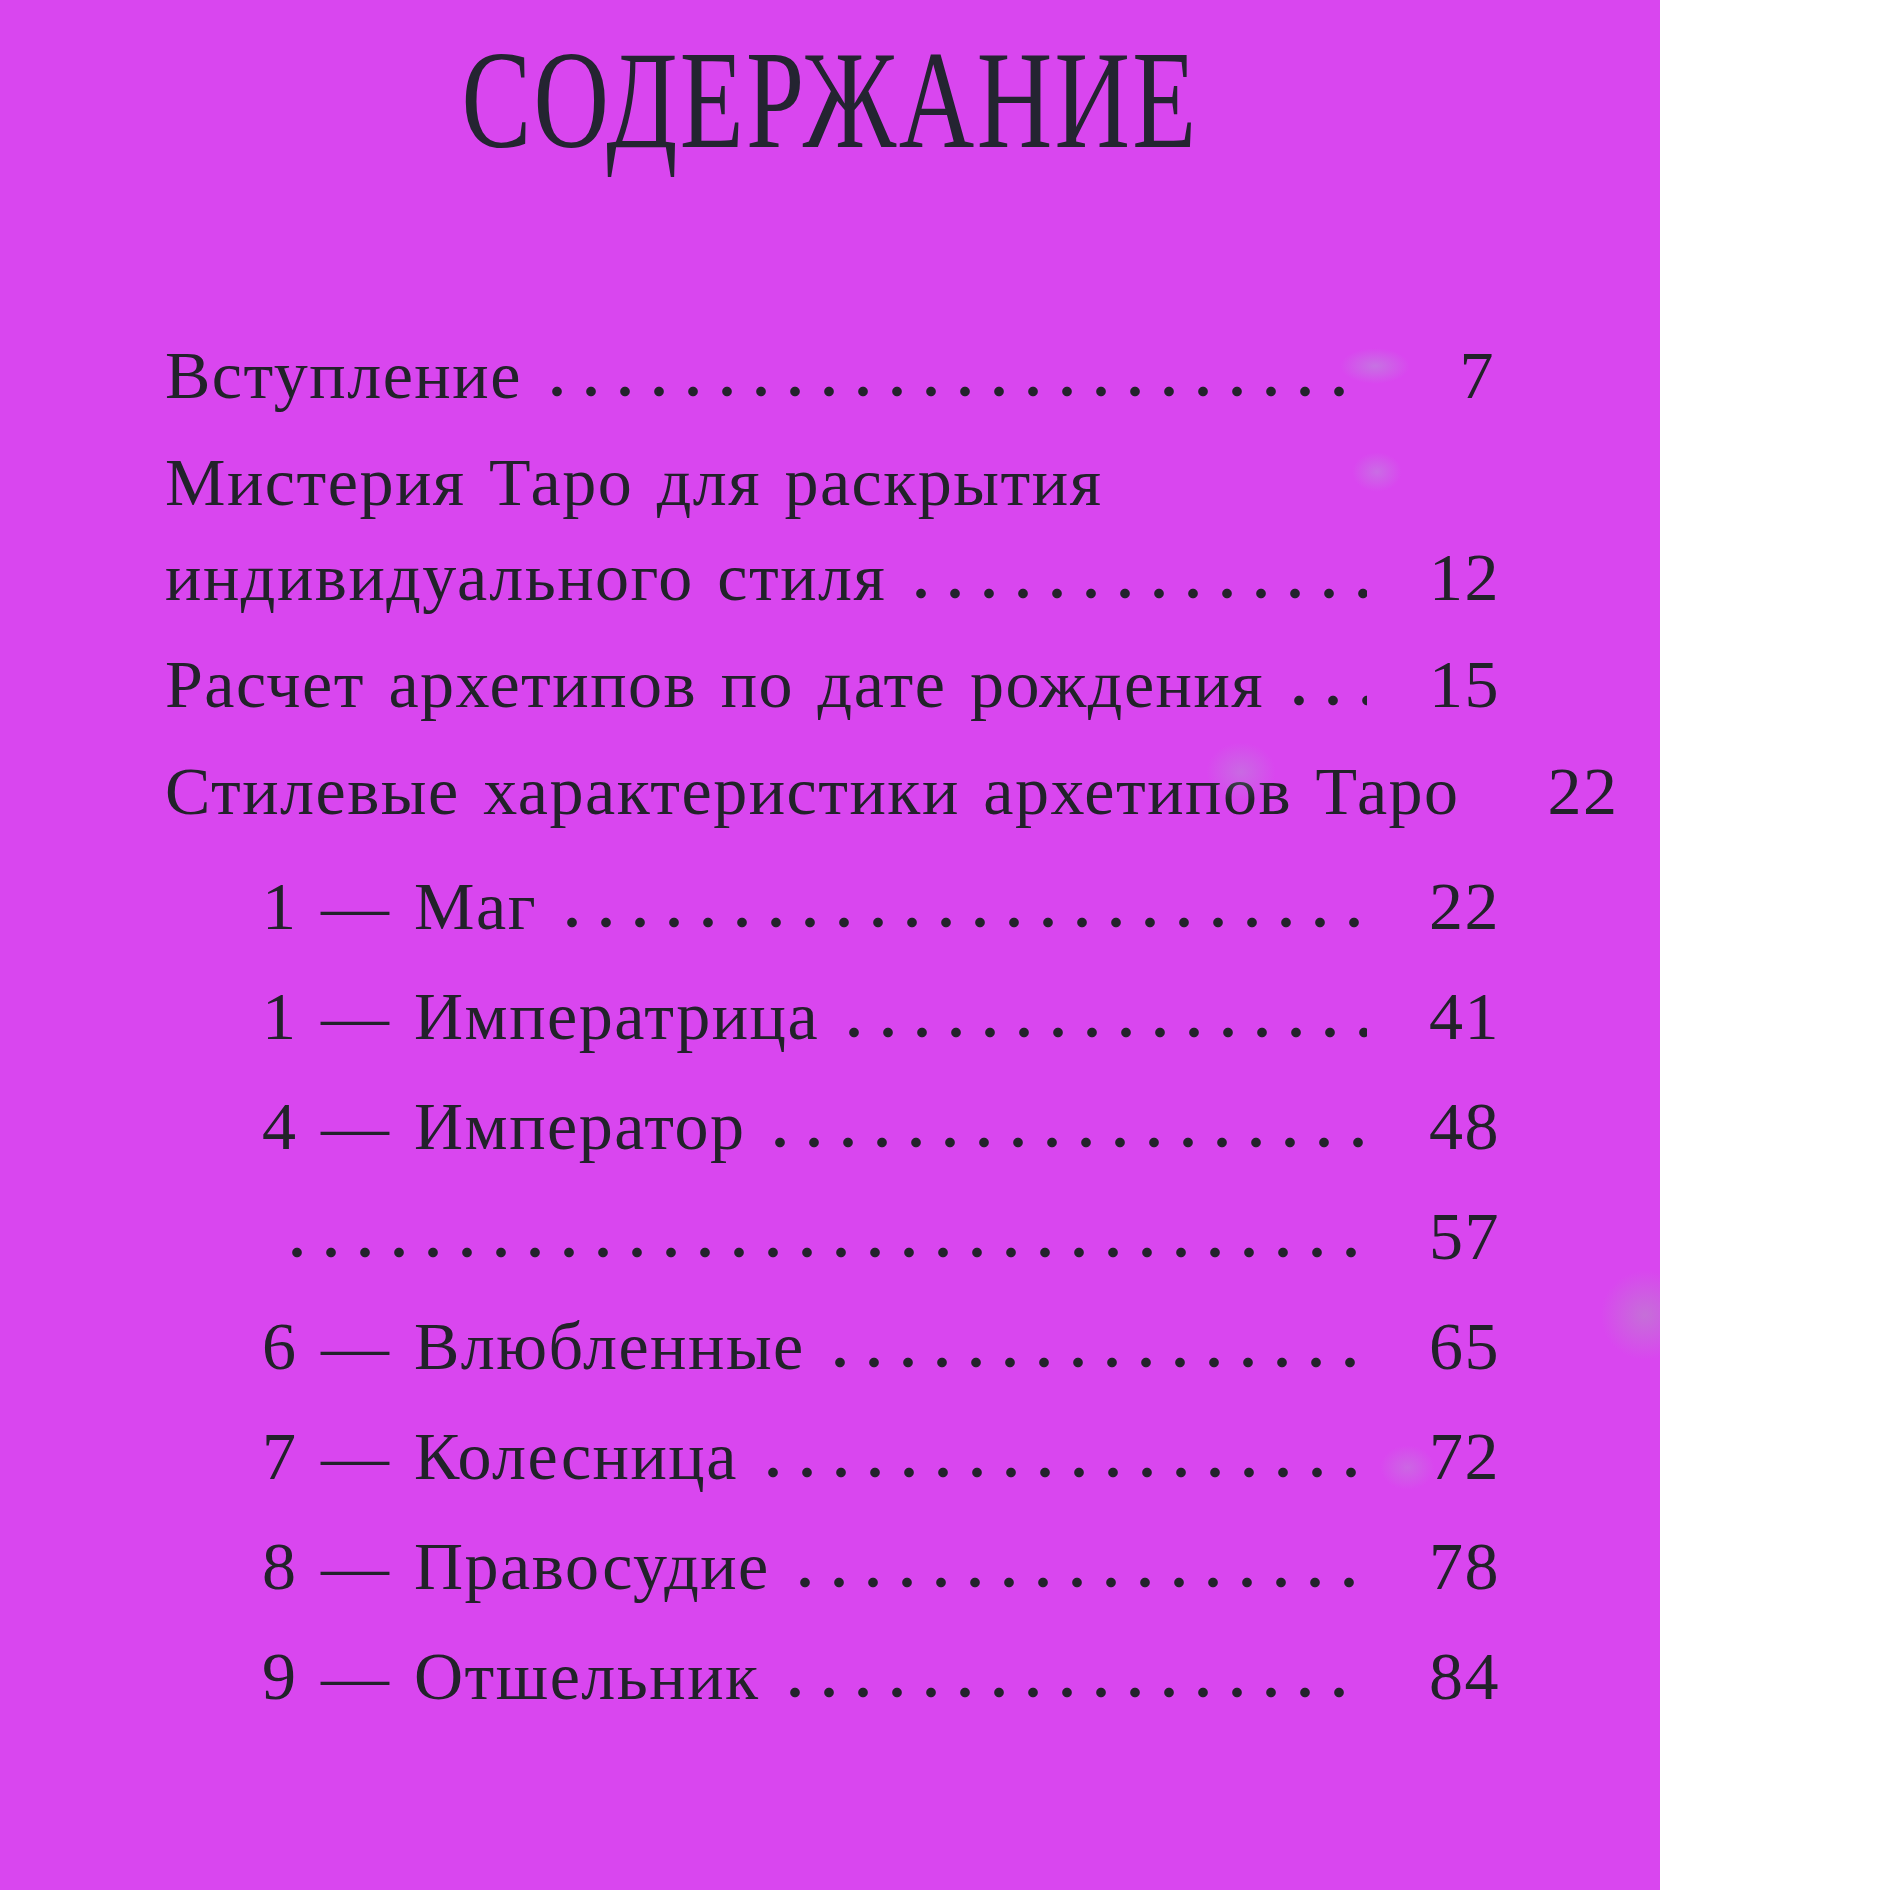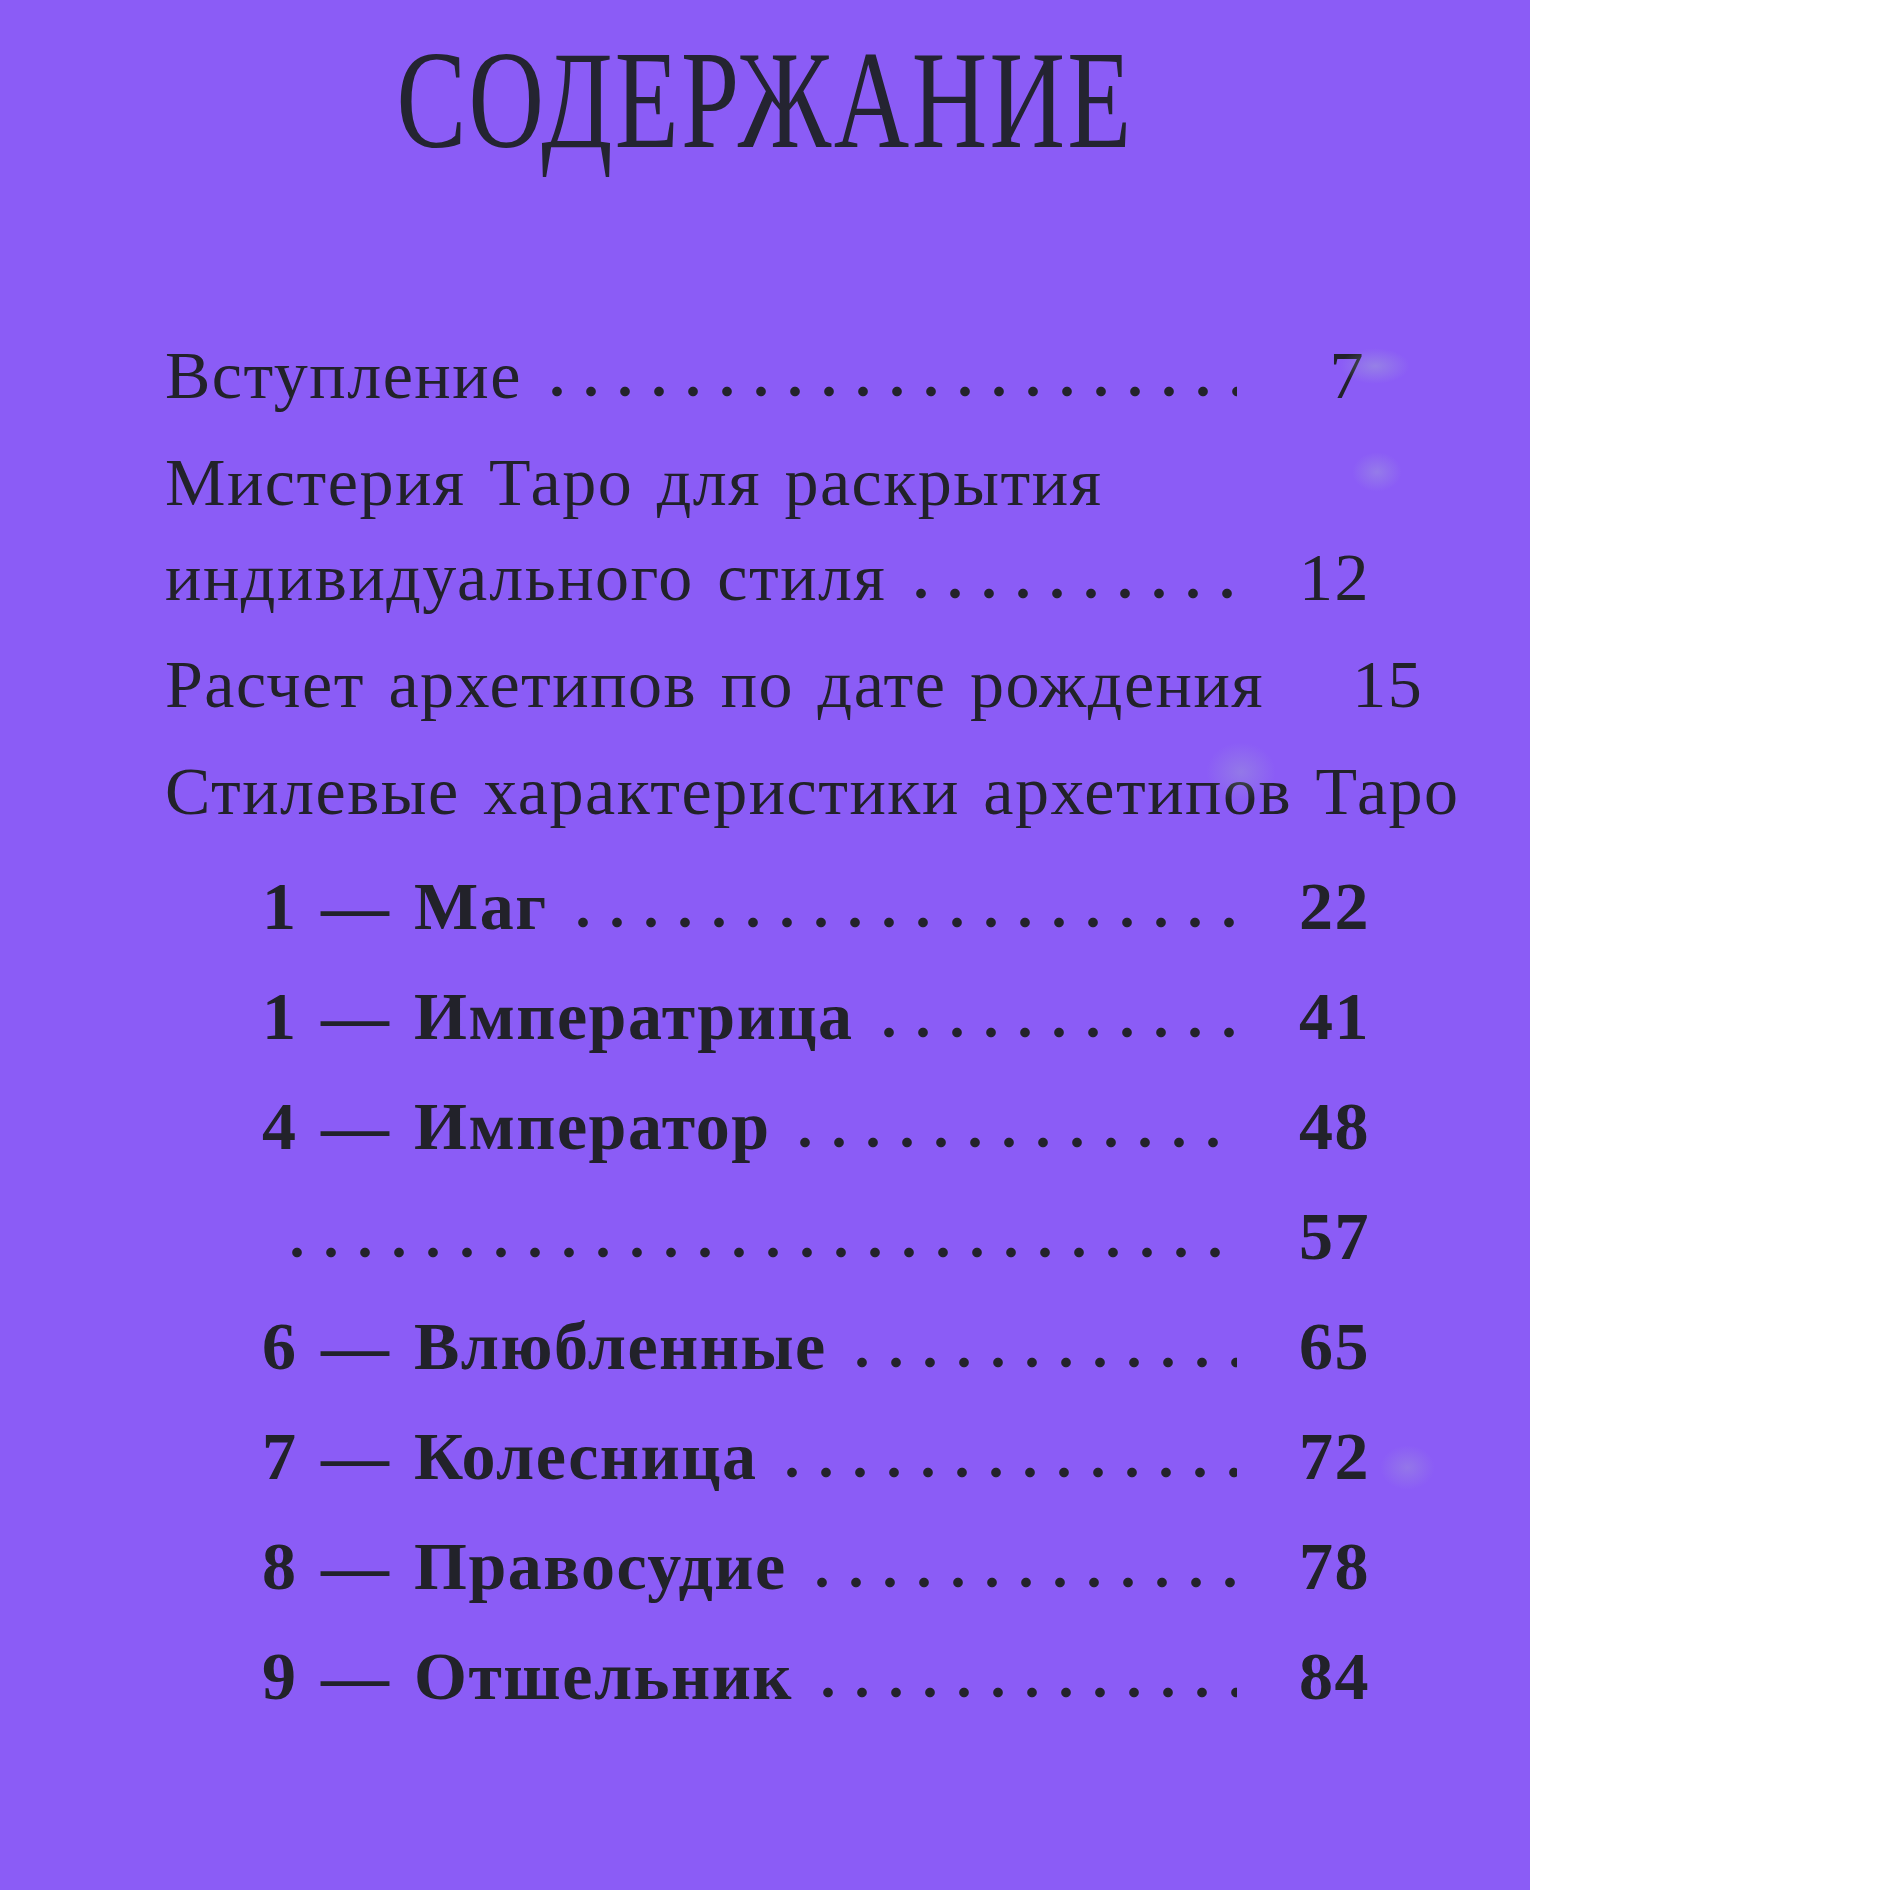--- a/index.html
+++ b/index.html
@@ -3,22 +3,22 @@
 <meta charset="utf-8">
 <style>
   html, body { margin: 0; padding: 0; }
   body {
     width: 1890px; height: 1890px;
     background: #ffffff;
     font-family: "Liberation Serif", serif;
   }
   .page {
     position: relative;
-    width: 1530px; height: 1890px;
-    background: #8b5cf6;
+    width: 1660px; height: 1890px;
+    background: #d946ef;
     color: #22222a;
     overflow: hidden;
   }
   
   .title {
     position: absolute;
     top: 22px; left: 0; width: 100%;
     margin: 0;
     text-align: center;
     font-size: 134px;
@@ -55,21 +55,21 @@
   .pagenum {
     flex: 0 0 auto;
     width: 66px;
     text-align: right;
     white-space: nowrap;
   }
   .gap-top { margin-top: 35px; }
   .gap-sub { margin-top: 38px; }
   .gap-sub-first { margin-top: 43px; }
   .group-line2 { margin-top: 23px; }
-  .sub { padding-left: 97px; font-weight: bold; }
+  .sub { padding-left: 97px; }
   
   .smudge {
     position: absolute;
     border-radius: 50%;
     pointer-events: none;
   }
   .s1 { left: 1340px; top: 348px;  width: 70px;  height: 36px; background: radial-gradient(ellipse at center, rgba(168,186,206,0.38), rgba(168,186,206,0) 70%); }
   .s2 { left: 1352px; top: 452px;  width: 50px;  height: 40px; background: radial-gradient(ellipse at center, rgba(170,188,208,0.32), rgba(170,188,208,0) 70%); }
   .s3 { left: 1206px; top: 742px;  width: 70px;  height: 60px; background: radial-gradient(ellipse at center, rgba(165,185,200,0.30), rgba(165,185,200,0) 70%); }
   .s4 { left: 1600px; top: 1270px; width: 90px;  height: 90px; background: radial-gradient(ellipse at center, rgba(168,172,182,0.40), rgba(168,172,182,0) 70%); }

